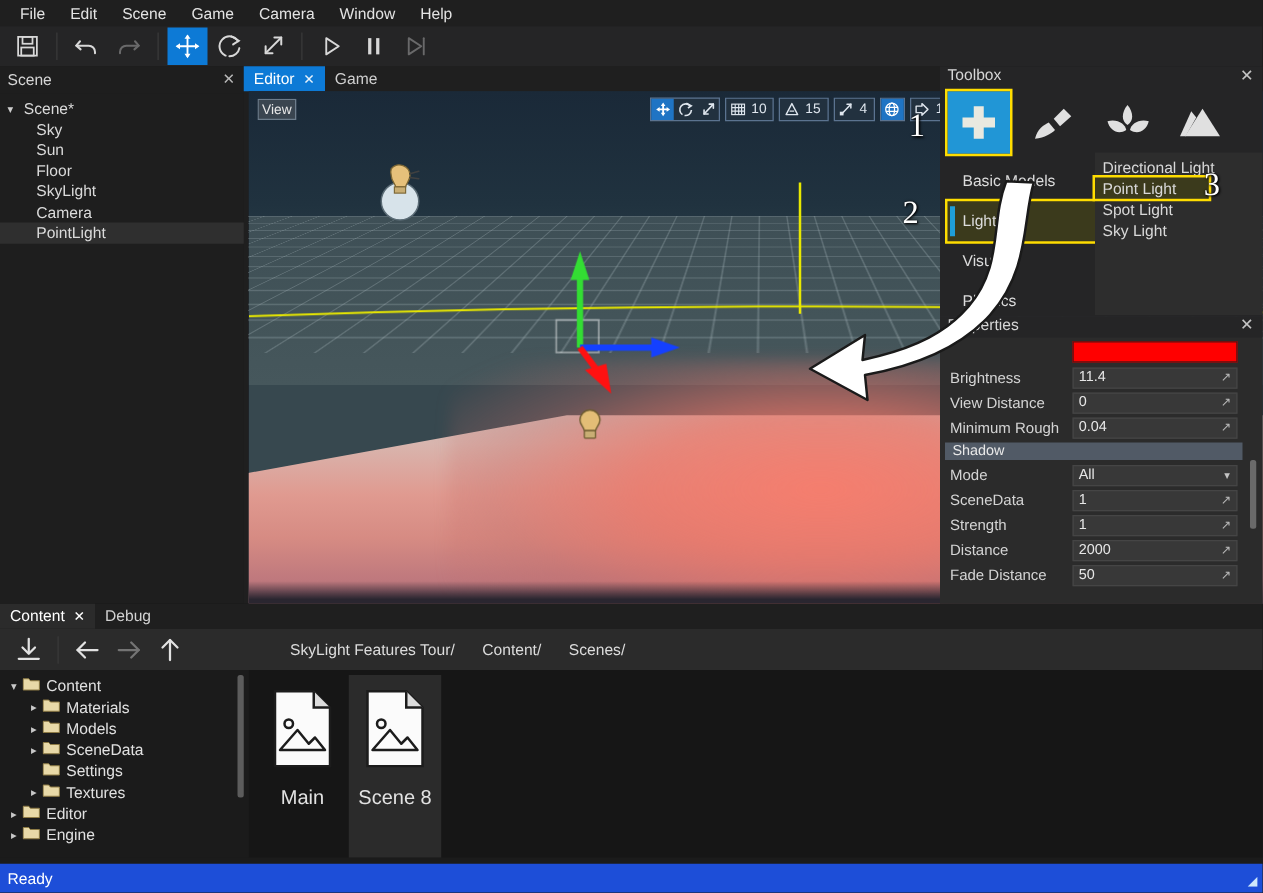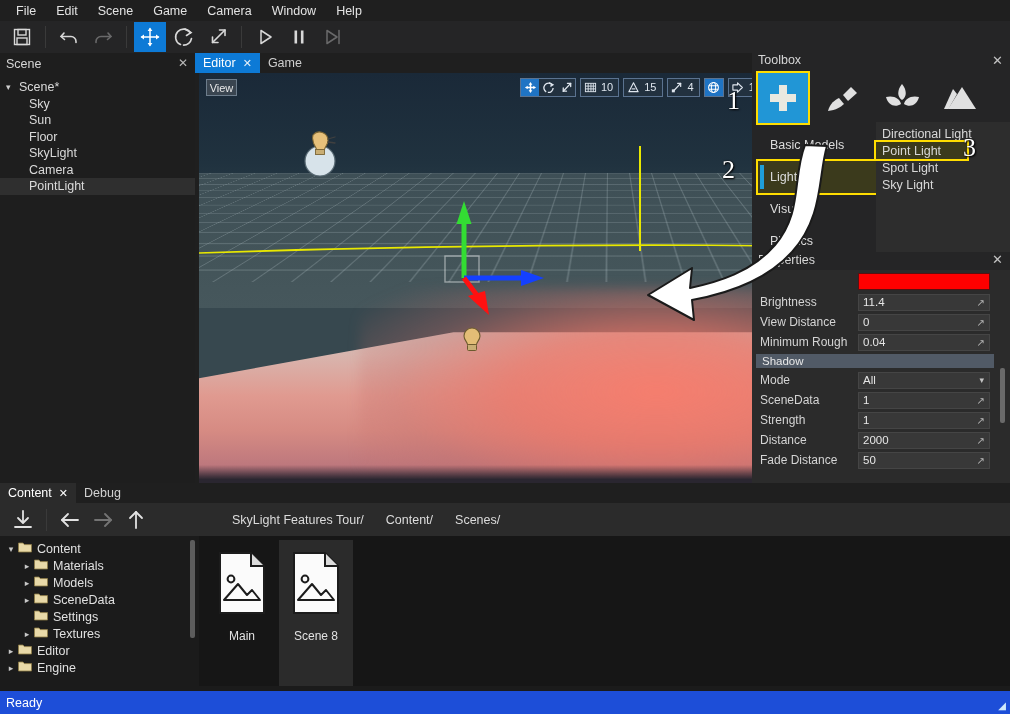--- a/index.html
+++ b/index.html
@@ -134,21 +134,21 @@
   .ctr { height:17px; display:flex; align-items:center; font-size:12.5px; color:#e0e0e0; cursor:default; padding-left:4px; }
   .ctr.sel { background:#2f2f2f; }
   .ctr .chev { width:14px; font-size:9px; color:#c8c8c8; text-align:center; }
   .ctr .fold { margin-right:5px; }
   .ctr.lv1 { padding-left:4px; }
   .ctr.lv2 { padding-left:20px; }
   .tree-scroll { position:absolute; right:4px; top:4px; width:5px; height:98px; background:#5c5c5c; border-radius:2px; }
   .cp-grid { flex:1; background:#161616; display:flex; padding:4px 0 0 6px; gap:0px; }
   .asset { width:74px; display:flex; flex-direction:column; align-items:center; padding-top:12px; cursor:pointer; }
   .asset.sel { background:#2b2b2b; }
-  .asset .nm { margin-top:11px; font-size:12px; color:#e2e2e2; }
+  .asset .nm { margin-top:11px; font-size:16px; color:#e2e2e2; }
 
   
   .statusbar { position:absolute; left:0; top:691px; width:1010px; height:23px; background:#1d4ed8;
     display:flex; align-items:center; padding-left:6px; font-size:12.5px; color:#fff; }
   .grip { position:absolute; right:4px; bottom:3px; font-size:10px; color:#cfe8fb; }
 
   
   .anno { position:absolute; font-size:26px; color:#ffffff; font-family:"Liberation Serif", serif;
     text-shadow:0 0 2px #000, 1px 1px 2px #000; pointer-events:none; }
   .arrow-svg { position:absolute; left:640px; top:140px; pointer-events:none; }

